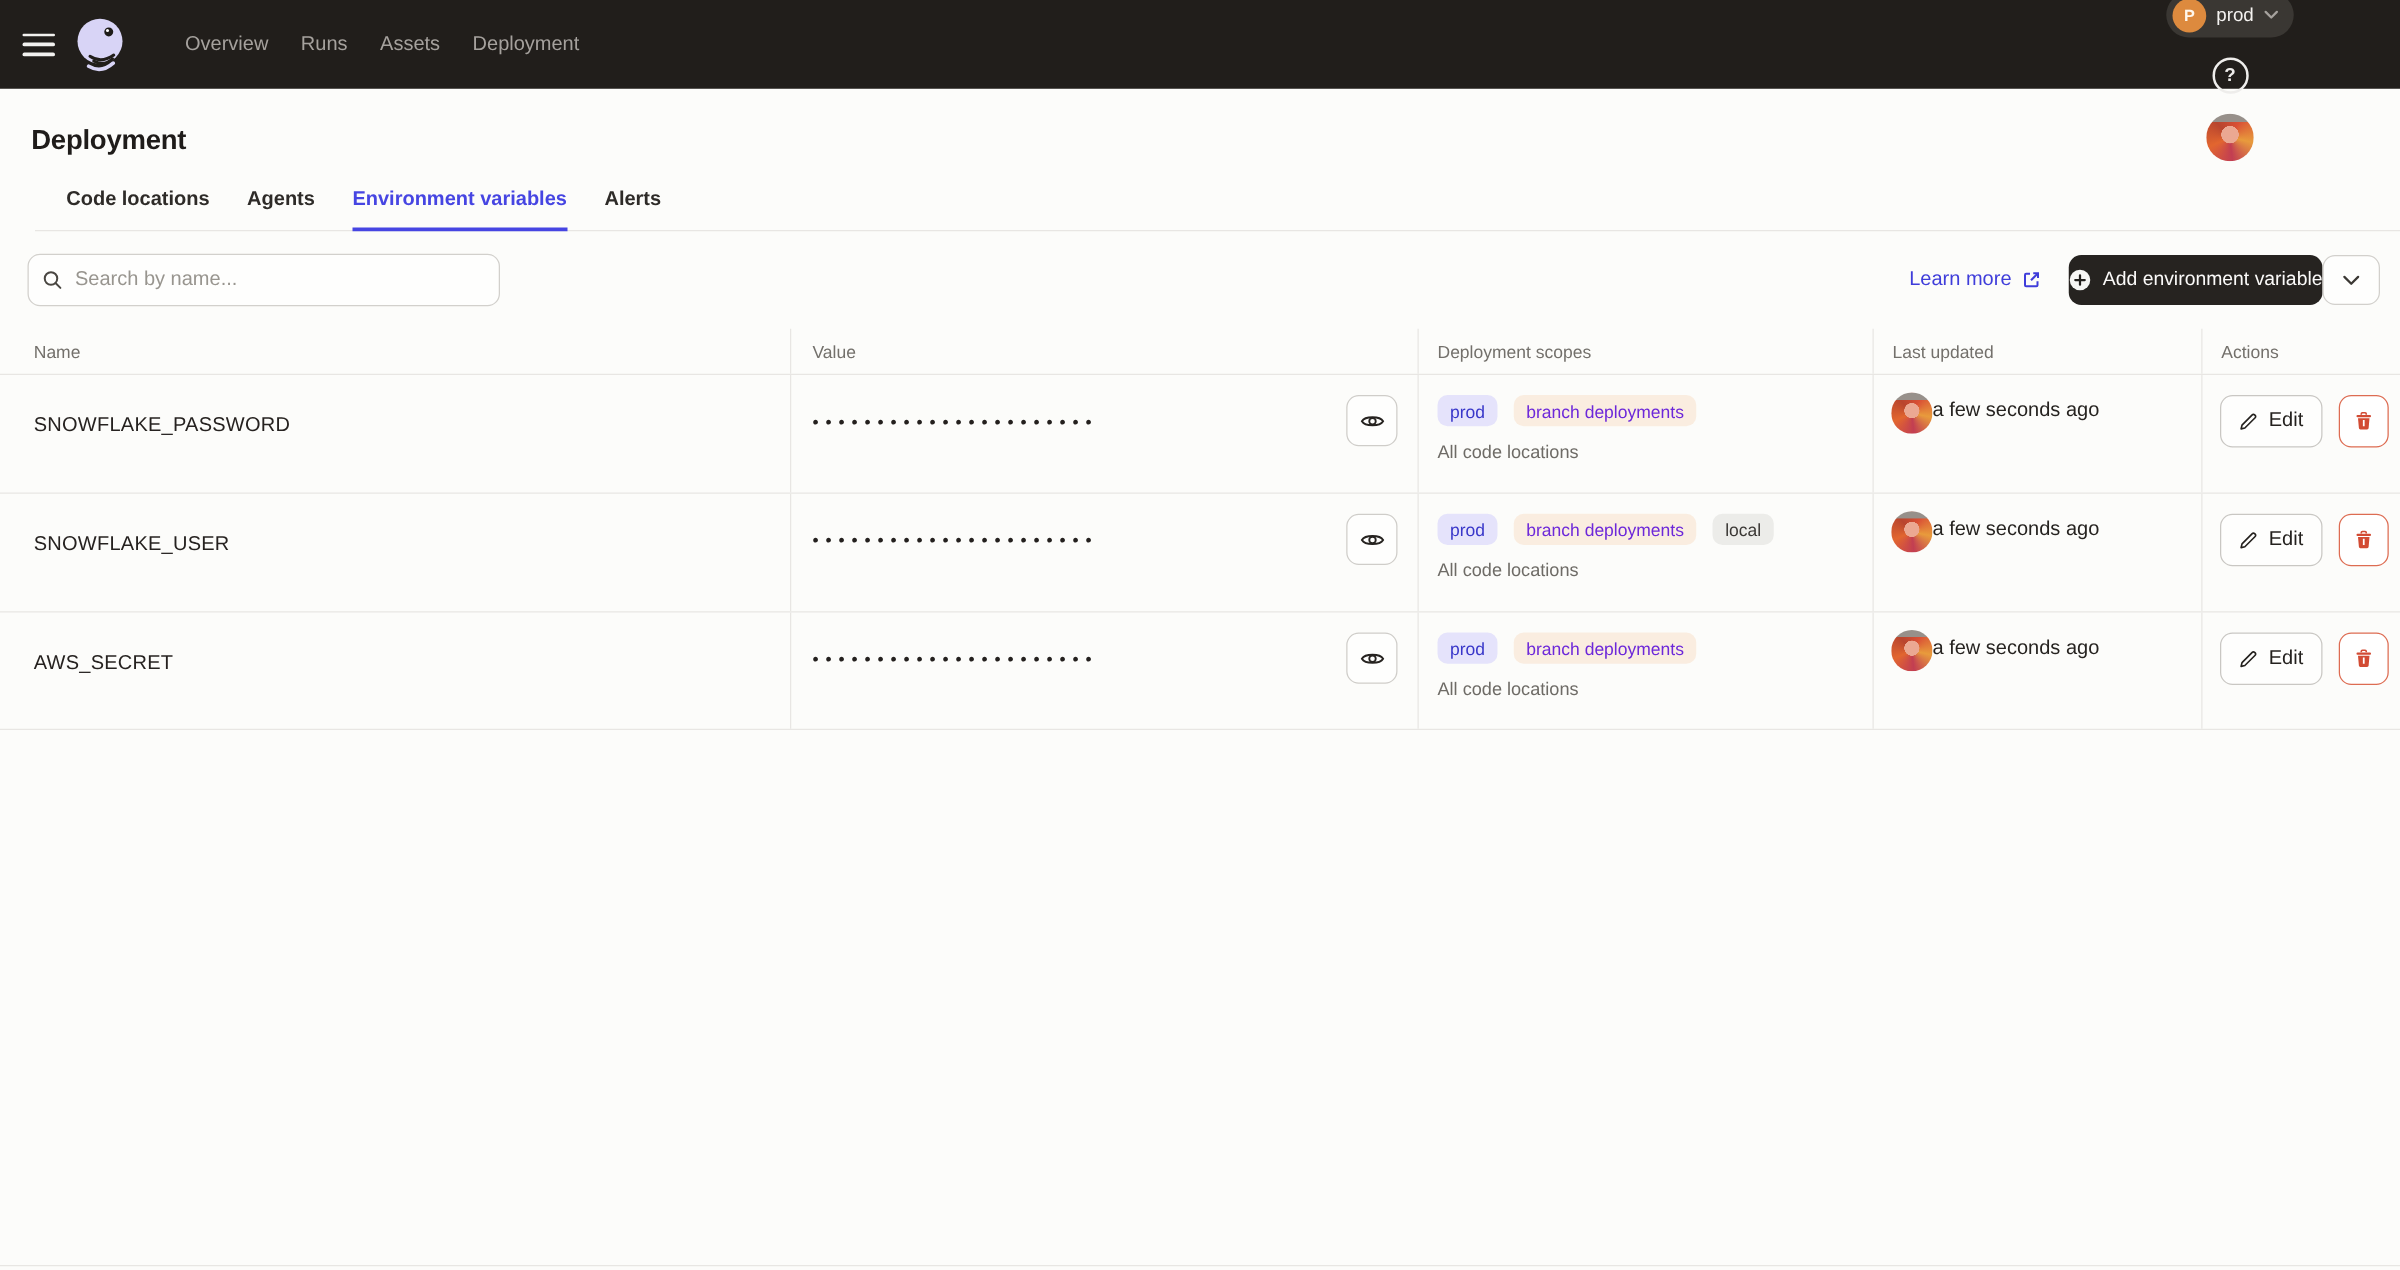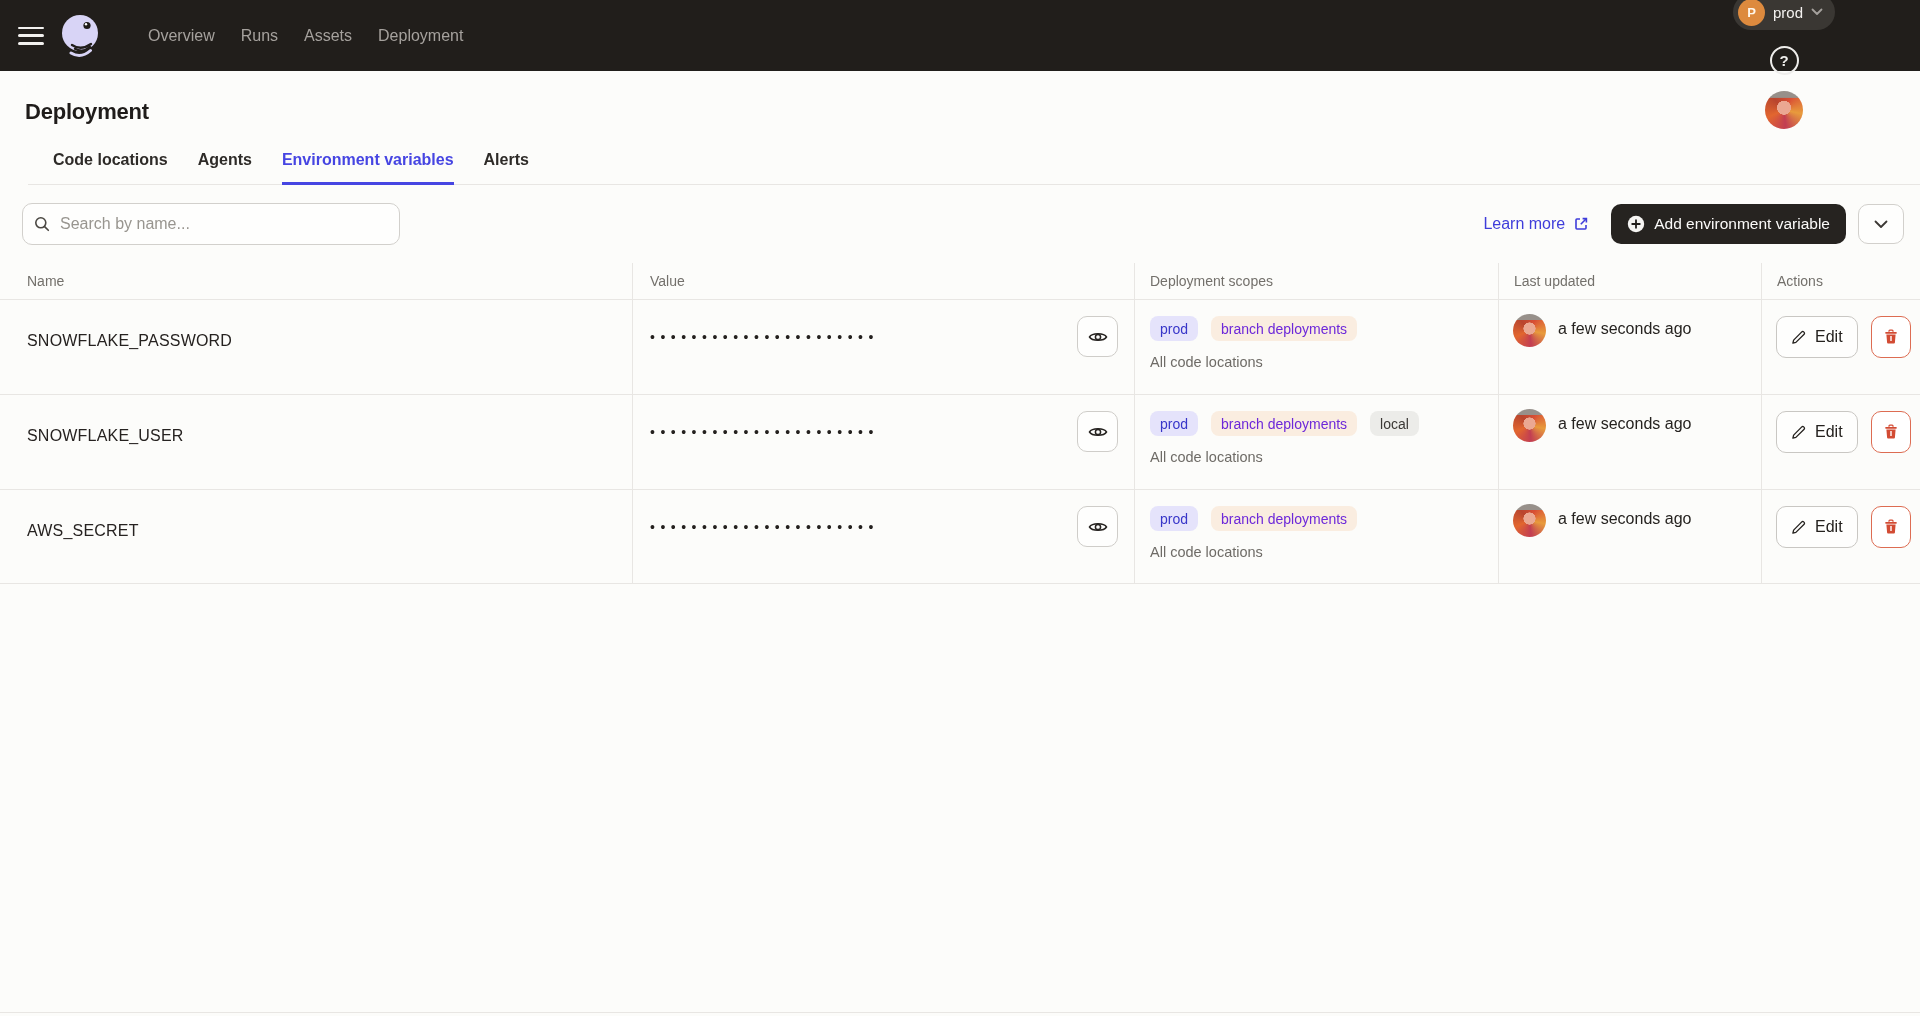--- a/index.html
+++ b/index.html
@@ -36,21 +36,21 @@
   .tab.active::after { content:""; position:absolute; left:0; right:0; bottom:-1px; height:3px; background:#4645E2; }
 
   
   .toolbar { display:flex; align-items:center; padding:18px 16px 18px 22px; }
   .search-box { position:relative; width:378px; }
   .search-box svg { position:absolute; left:12px; top:13px; }
   .search-box input { width:100%; height:42px; border:1px solid #D2D0CC; border-radius:10px; background:#FEFEFD; padding:0 12px 0 37px; font-size:16px; color:#33302C; font-family:"Liberation Sans", sans-serif; outline:none; }
   .search-box input::placeholder { color:#98958F; }
   .toolbar .spacer { flex:1; }
   .learn-more { display:flex; align-items:center; gap:8px; color:#3F3DDA; font-size:16px; font-weight:500; cursor:pointer; margin-right:22px; }
-  .add-btn { height:40px; background:#262320; color:#FBFAF9; border:none; border-radius:10px; display:flex; align-items:center; gap:9px; padding:0 16px; font-size:15.5px; font-weight:500; font-family:"Liberation Sans", sans-serif; cursor:pointer; margin-right:12px;text-align:right; }
+  .add-btn { height:40px; background:#262320; color:#FBFAF9; border:none; border-radius:10px; display:flex; align-items:center; gap:9px; padding:0 0; font-size:15.5px; font-weight:500; font-family:"Liberation Sans", sans-serif; cursor:pointer; margin-right:0;text-align:right; }
   .menu-btn { width:46px; height:40px; background:#FEFEFD; border:1px solid #D2D0CC; border-radius:10px; display:grid; place-items:center; cursor:pointer; color:#3B3834; }
 
   
   .grid-row { display:grid; grid-template-columns:633px 502px 364px 263px 1fr; }
   .thead { height:36px; align-items:center; color:#73706B; font-size:14px; }
   .thead > div { height:100%; display:flex; align-items:center; border-right:1px solid #E8E6E3; }
   .thead > div:last-child { border-right:none; }
   .trow { min-height:95px; border-top:1px solid #E8E6E3; }
   .trow:last-child { border-bottom:1px solid #E8E6E3; }
   .trow > div { border-right:1px solid #E8E6E3; }
@@ -60,21 +60,21 @@
   .c-value { display:flex; align-items:flex-start; justify-content:space-between; padding:16px 16px 0 17px; }
   .dots { font-size:14px; letter-spacing:5.5px; color:#24201E; margin-top:11px; line-height:20px; white-space:nowrap; }
   .eye-btn { width:41px; height:41px; background:#FEFEFD; border:1px solid #CFCDC9; border-radius:10px; display:grid; place-items:center; cursor:pointer; flex:none; }
   .c-scopes { padding:16px 10px 0 15px; }
   .badges { display:flex; gap:13px; align-items:center; }
   .badge { height:25px; padding:0 10px; border-radius:8px; font-size:14px; display:inline-flex; align-items:center; white-space:nowrap; }
   .badge.prod { background:#E5E3FB; color:#3836C9; }
   .badge.branch { background:#FAEDE0; color:#6d28d9; }
   .badge.local { background:#ECECE9; color:#3B3835; }
   .code-locs { margin-top:13px; font-size:14.5px; color:#6E6B66; }
-  .c-updated { padding:14px 0 0 14px; display:flex; align-items:flex-start; gap:12px; }
+  .c-updated { padding:14px 0 0 14px; display:flex; align-items:flex-start; gap:0; }
   .row-avatar { width:33px; height:33px; border-radius:50%; flex:none;
     background:
       radial-gradient(circle at 50% 44%, #EBA892 0 24%, rgba(0,0,0,0) 25%),
       linear-gradient(180deg, #97908A 0 17%, rgba(0,0,0,0) 18%),
       conic-gradient(from 30deg, #D94F35, #E89B3C, #C23E52, #E2662F, #B8452E, #D94F35); }
   .updated-text { font-size:16px; color:#262320; margin-top:6px; }
   .c-actions { padding:16px 0 0 14px; display:flex; gap:13px; align-items:flex-start; }
   .edit-btn { height:42px; padding:0 14px; background:#FEFEFD; border:1px solid #C9C7C3; border-radius:10px; display:flex; align-items:center; gap:9px; font-size:16px; color:#24211E; font-family:"Liberation Sans", sans-serif; cursor:pointer;justify-content:flex-end; }
   .trash-btn { width:40px; height:42px; background:#FFFFFF; border:1px solid #DD6C52; border-radius:10px; display:grid; place-items:center; cursor:pointer; }
 

